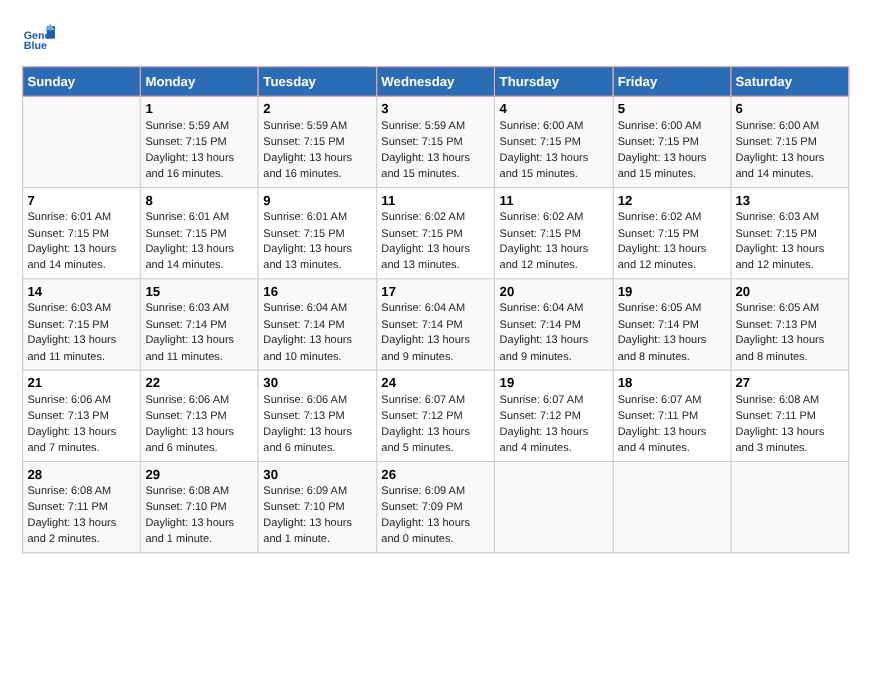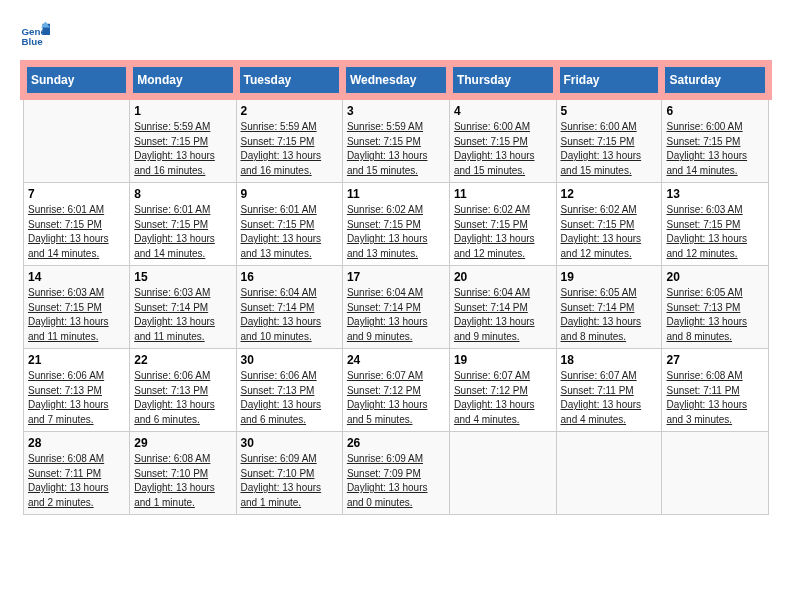--- a/index.html
+++ b/index.html
@@ -43,40 +43,39 @@
       border-collapse: collapse;
       font-size: 10.5px;
     }
     thead tr th {
       background-color: #2a6db5;
       color: #fff;
       padding: 6px 4px;
       text-align: left;
       font-size: 12px;
       font-weight: bold;
-      border: 7px solid #fca5a5;
+      border: 1px solid #fca5a5;
     }
     tbody tr td {
       vertical-align: top;
       padding: 4px 4px;
       border: 1px solid #ccc;
       width: 108px;
       min-height: 70px;
       height: 80px;
     }
     .day-num {
       font-weight: bold;
       font-size: 12px;
       margin-bottom: 2px;
     }
     .day-info {
       color: #222;
       line-height: 1.45;
       font-size: 10px;
-      text-decoration: underline;
     }
     .empty { background: #fff; }
     tbody tr:nth-child(odd) td { background-color: #f9f9f9; }
     tbody tr:nth-child(even) td { background-color: #ffffff; }
   </style>
 </head>
 <body>
 
 <div class="header">
   <div class="logo">

